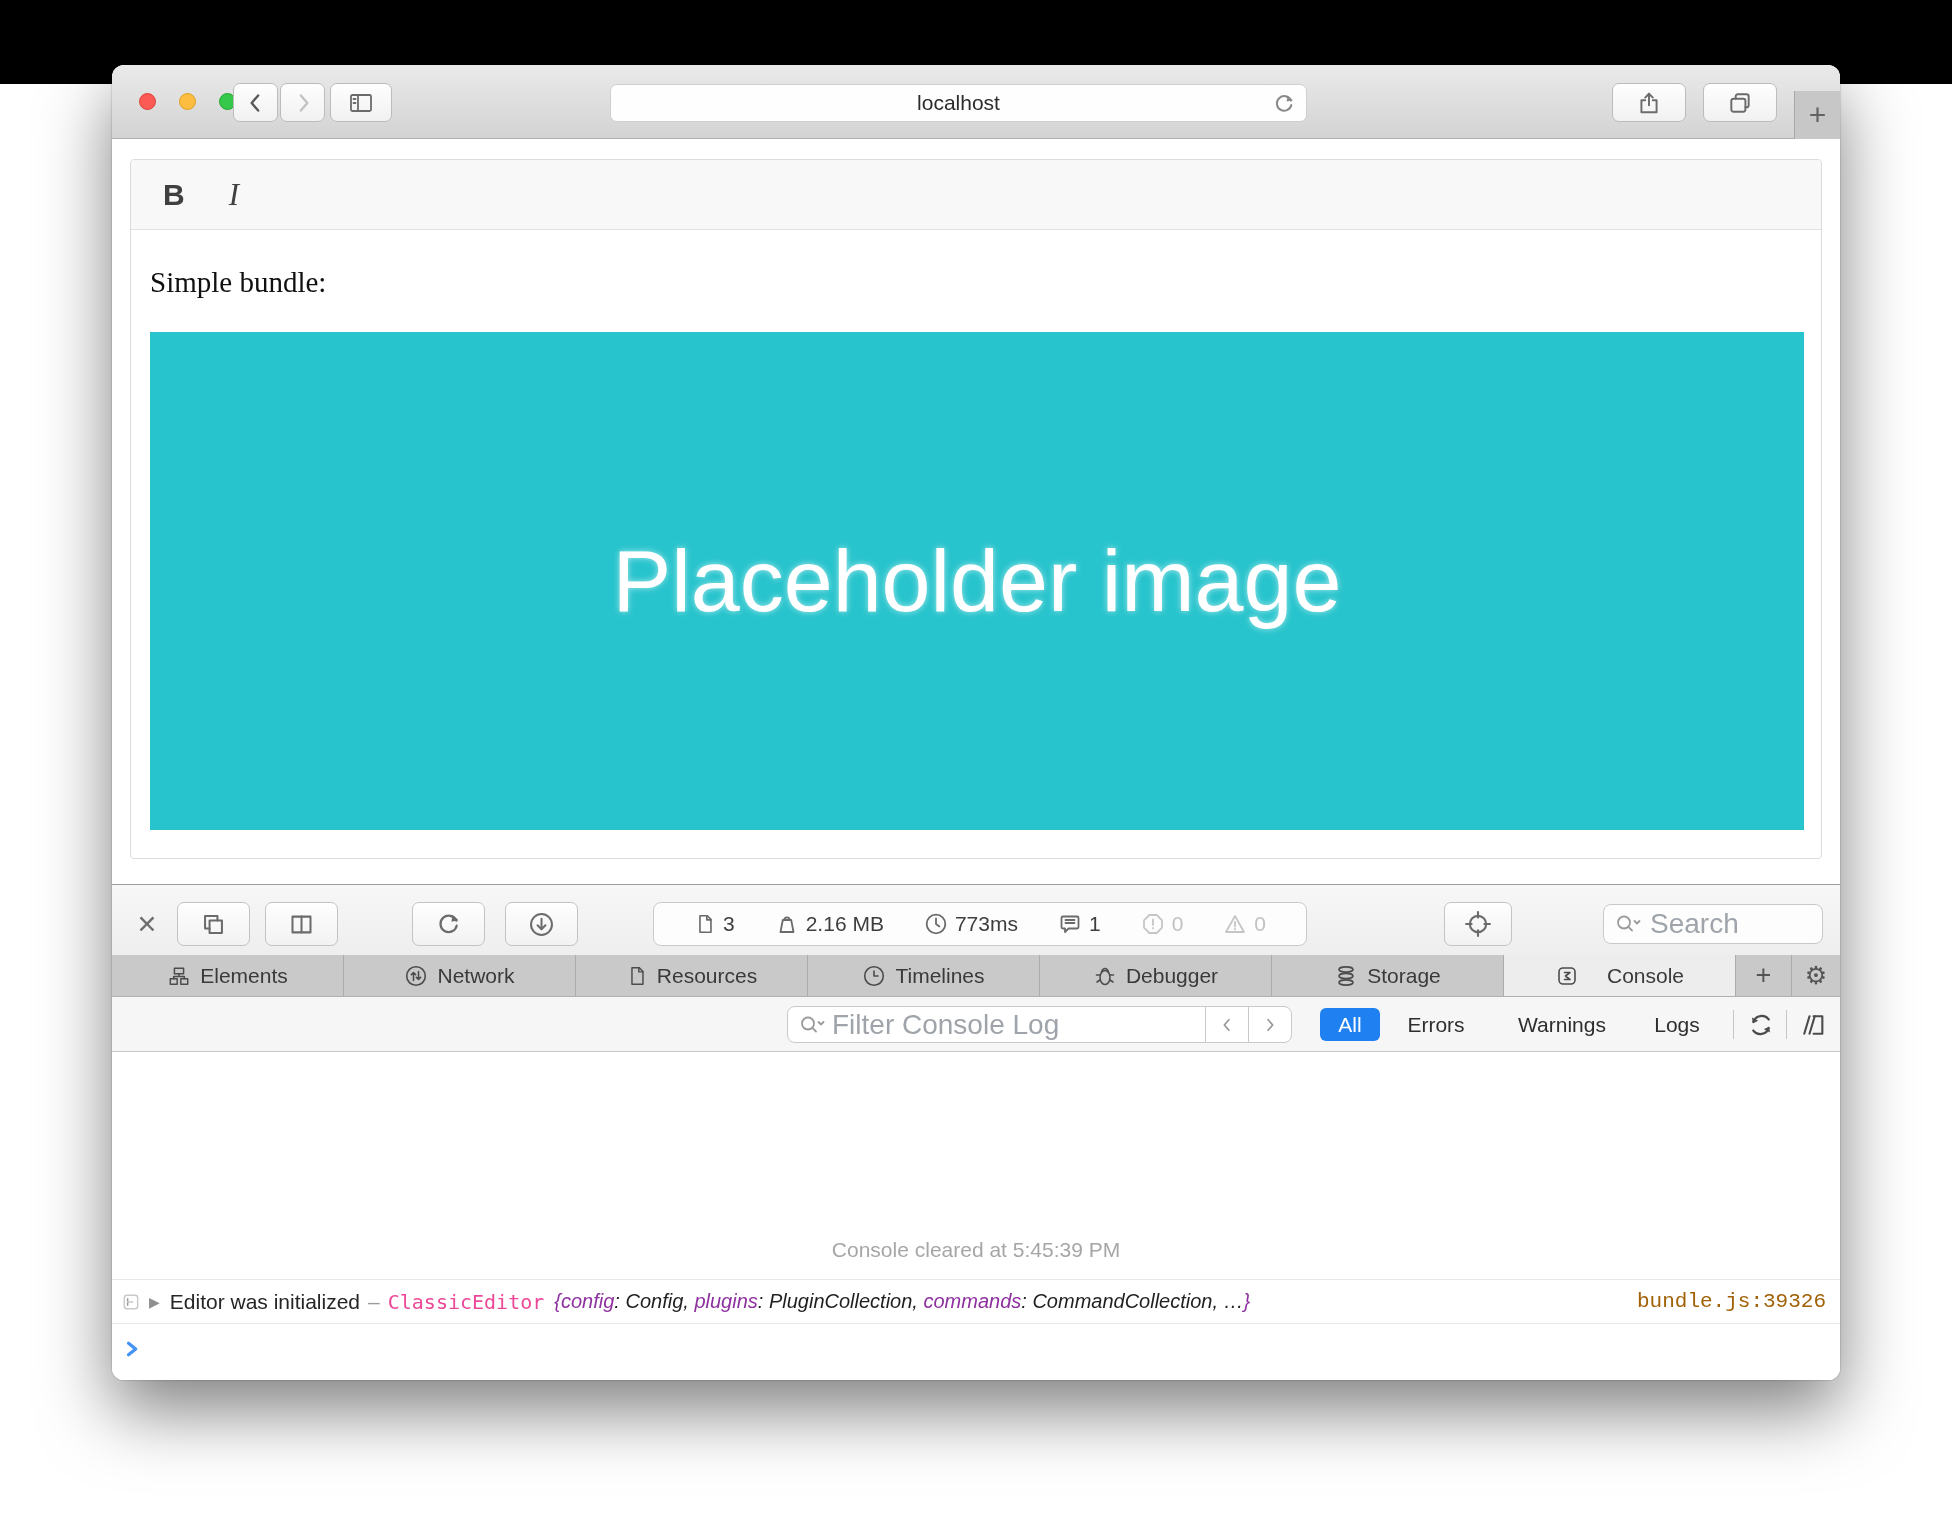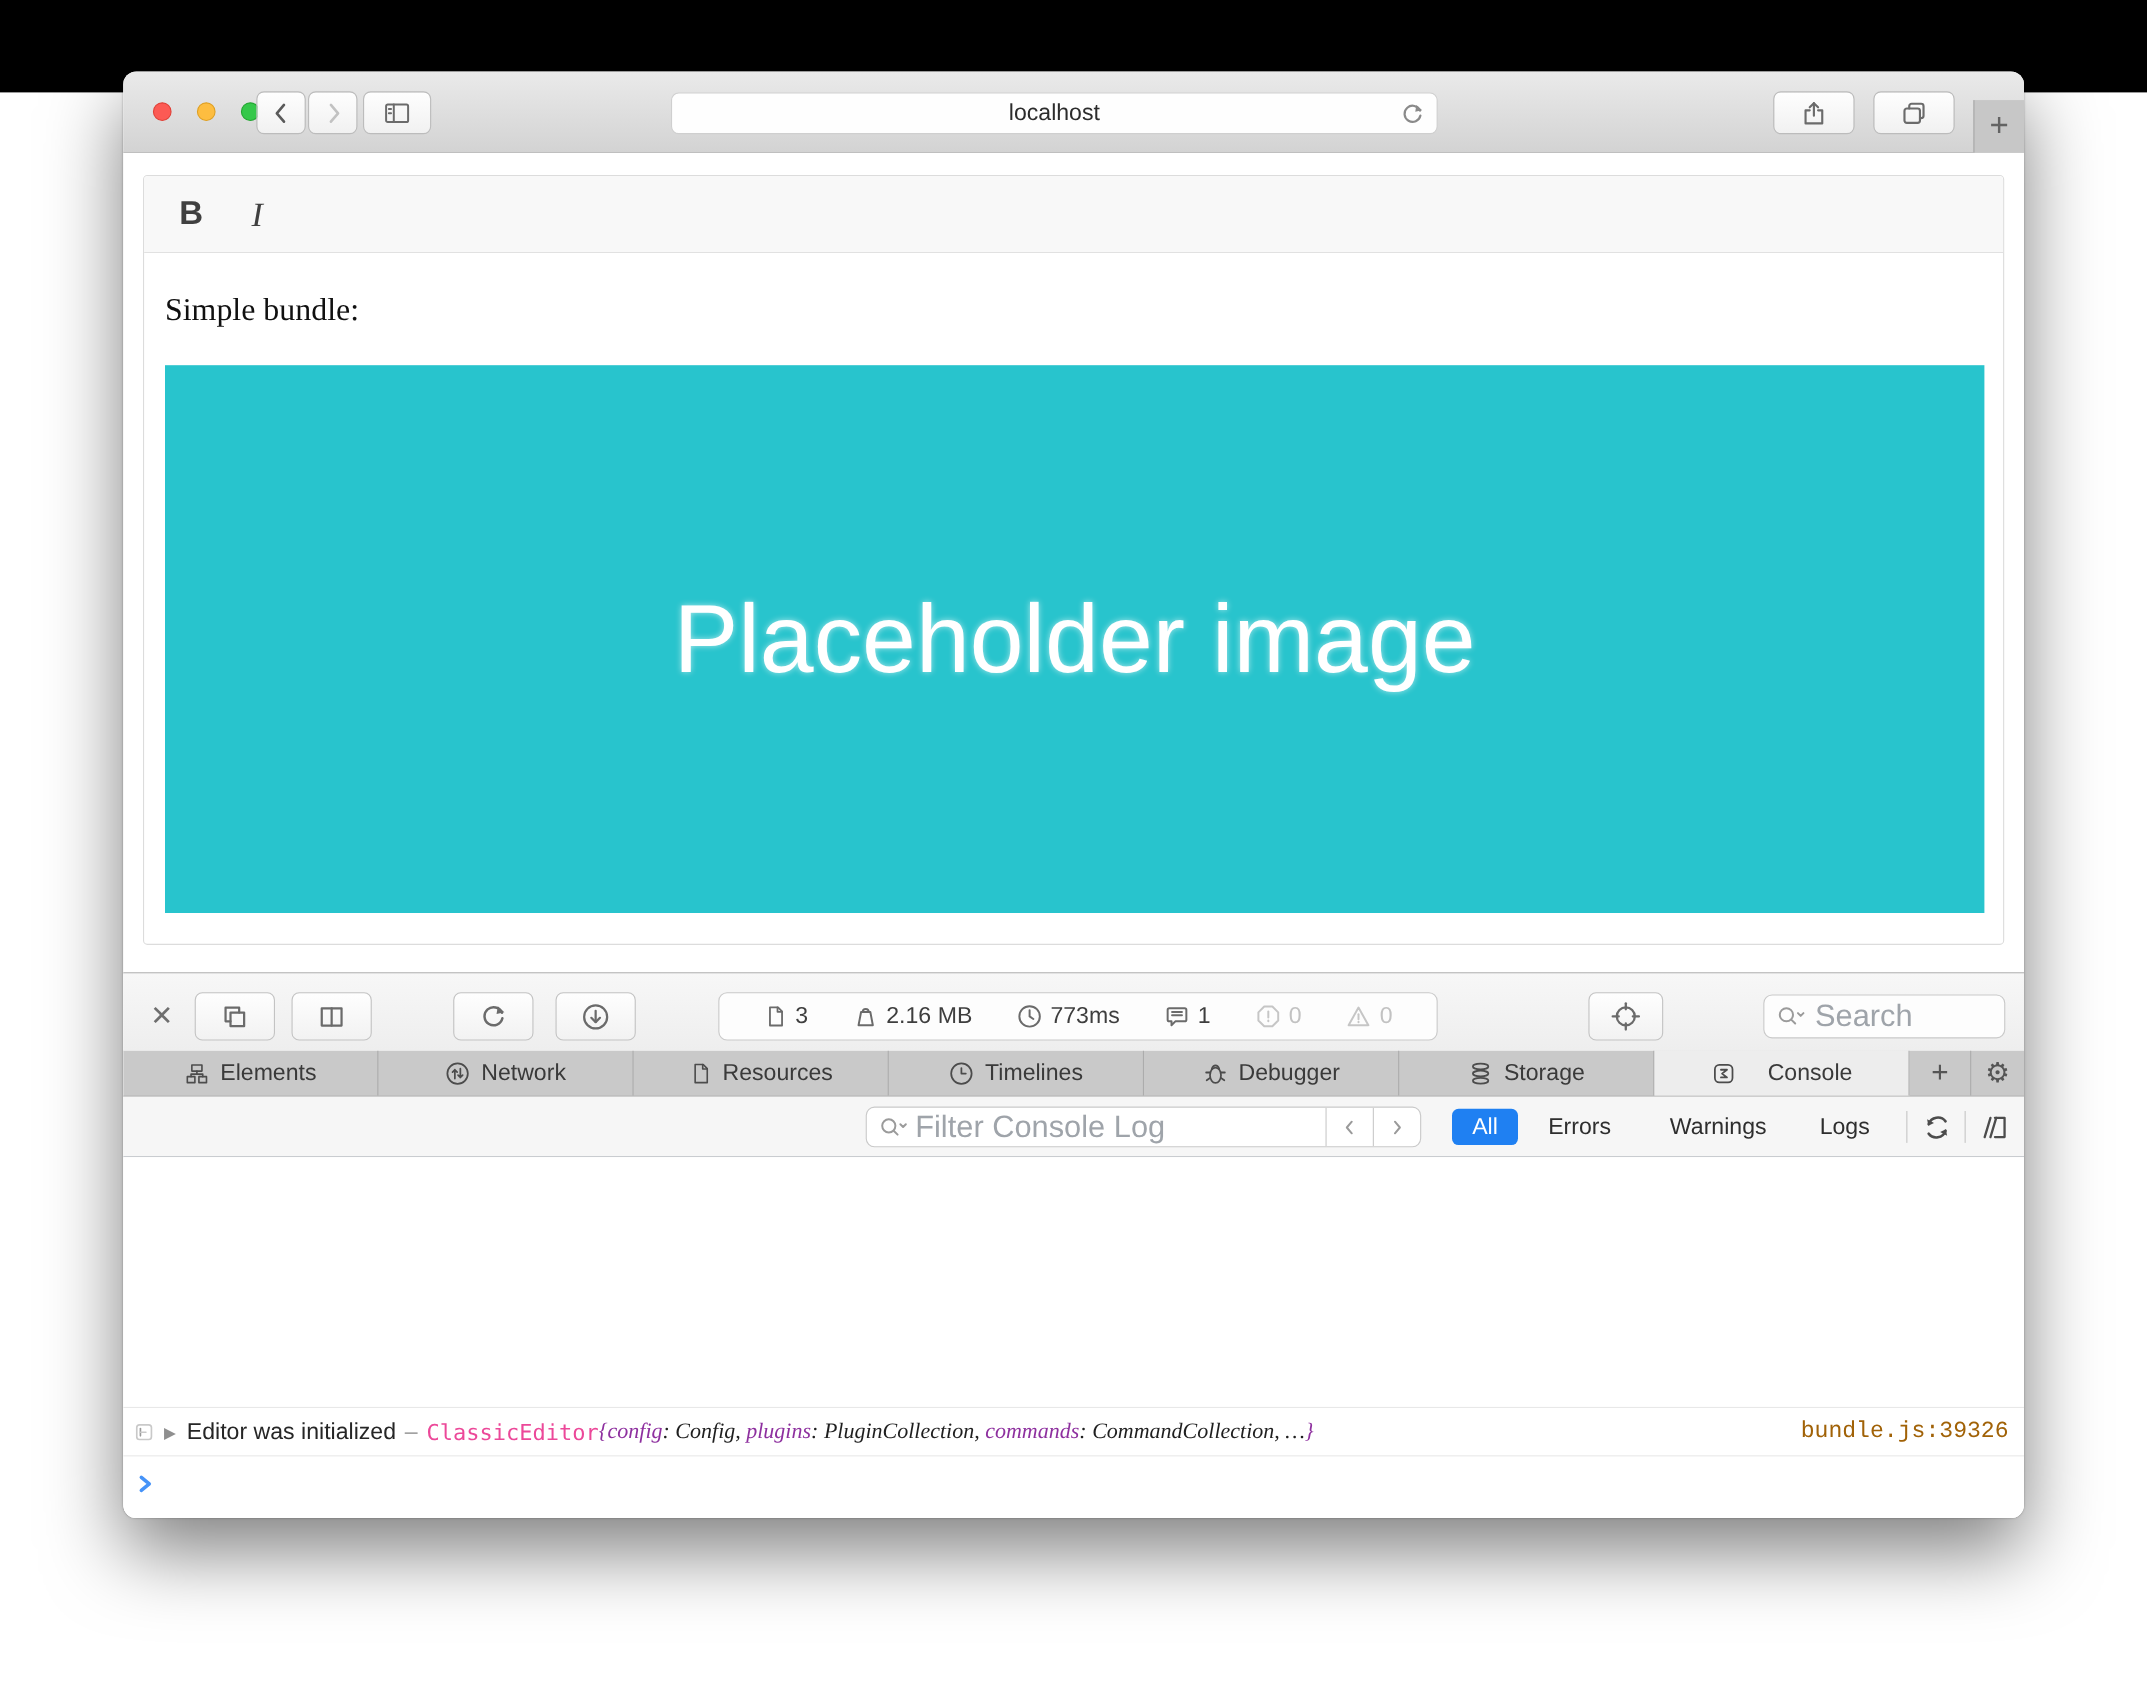--- a/index.html
+++ b/index.html
@@ -109,22 +109,22 @@
   .dt-console { position:relative; height:329px; background:#fff; }
   .cleared { position:absolute; top:186px; left:0; width:100%; text-align:center;
              font-size:21px; color:#a6a6a6; }
   .logrow { position:absolute; top:227px; left:0; right:0; height:45px;
             border-top:1px solid #e8e8e8; border-bottom:1px solid #e8e8e8;
             display:flex; align-items:center; padding:0 14px 0 9px; font-size:21px; }
   .disc { font-size:14px; color:#8f8f8f; margin:0 10px 0 8px; }
   .logmsg { color:#262626; }
   .logdash { color:#9b9b9b; margin:0 8px; }
   .mono { font-family:"DejaVu Sans Mono",monospace; font-size:20px; color:#ec4899; }
-  .preview { font-family:Liberation Serif, serif; font-size:20px; font-style:italic;
-             white-space:pre; }
+  .preview { font-family:Liberation Sans, sans-serif; font-size:20px; font-style:italic;
+             margin-left:10px; white-space:pre; }
   .tok-key, .tok-brace { color:#8e309f; }
   .tok-value, .tok-punc { color:#1f1f1f; }
   .spacer { flex:1; }
   .logsource { color:#a16207; font-size:21px;font-family:Liberation Mono, monospace; }
   .promptrow { position:absolute; top:288px; left:12px; }
 </style>
 </head>
 <body>
 
 <div class="top-band"></div>
@@ -450,20 +450,21 @@
         <span>
           <svg width="28" height="28" viewBox="0 0 24 24">
             <path class="ic" style="stroke:#4c4c4c" d="M12.5 4.5H20v15h-7.5"></path>
             <path class="ic" style="stroke:#4c4c4c" d="M9 4.5 4.5 19.5M13.5 4.5 9 19.5"></path>
           </svg>
         </span>
       </div>
     </div>
 
     <div class="dt-console">
+      <div class="cleared">Console cleared at 5:45:39 PM</div>
 
       <div class="logrow">
         <span>
           <svg width="20" height="20" viewBox="0 0 24 24">
             <rect class="ic" style="stroke:#c9c9c9" x="4" y="4" width="16" height="16" rx="3"></rect>
             <line class="ic" style="stroke:#9a9a9a" x1="8" y1="8" x2="8" y2="16"></line>
             <line class="ic" style="stroke:#c9c9c9" x1="8" y1="12" x2="14" y2="12"></line>
           </svg>
         </span>
         <span class="disc">▶</span>

